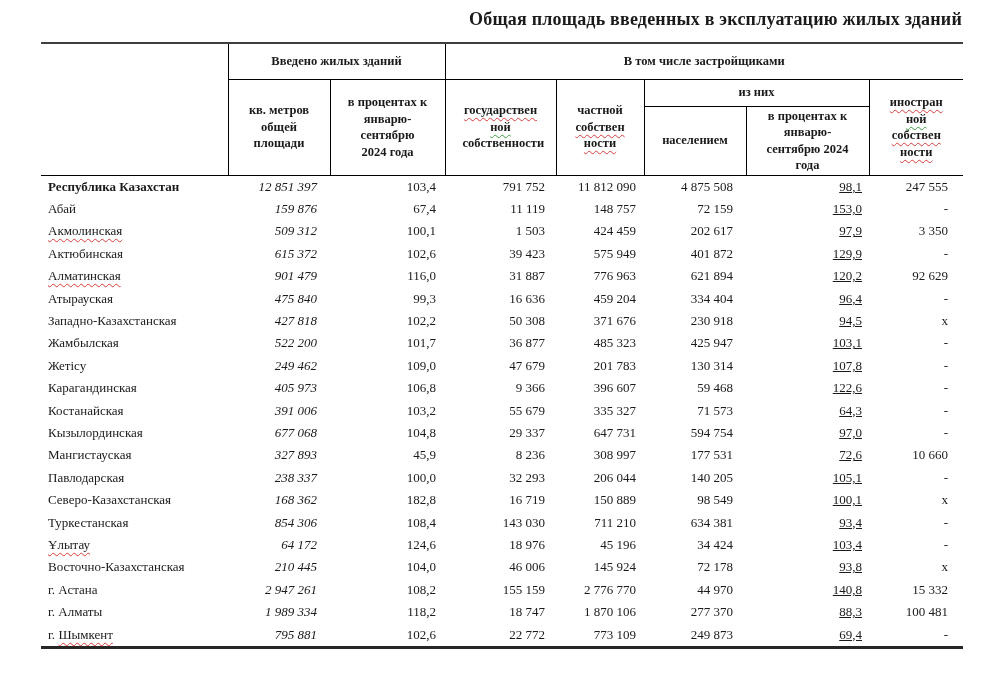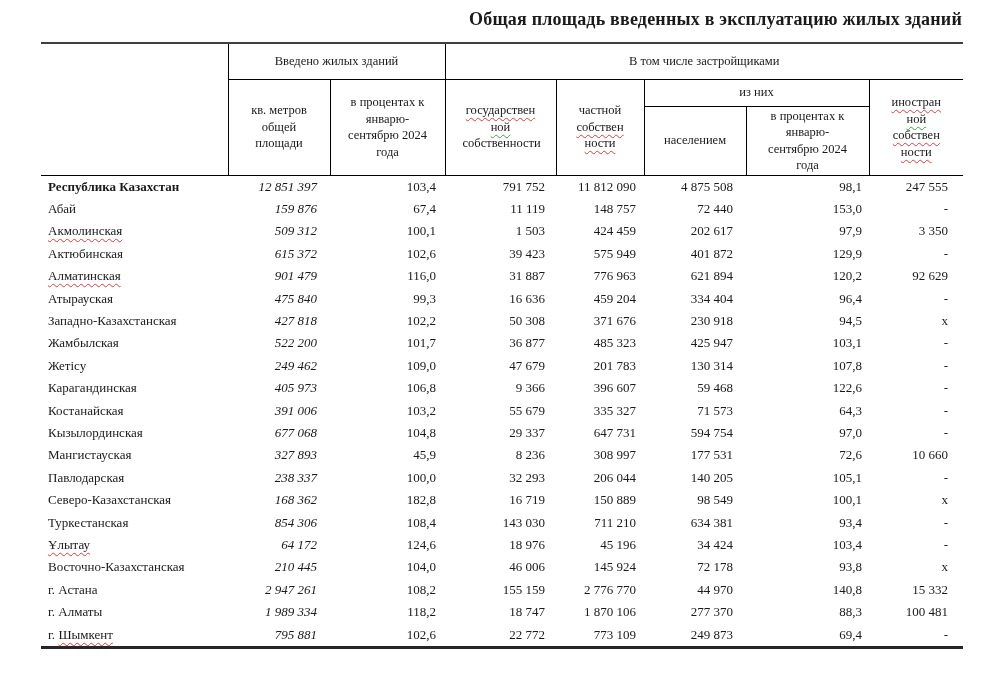--- a/index.html
+++ b/index.html
@@ -13,40 +13,40 @@
     font-size:18px;font-weight:bold;letter-spacing:.2px;
   }
   table.stat{
     border-collapse:collapse;table-layout:fixed;
     margin:12px 0 0 41px;width:922px;
     border-top:2px solid #3f3f3f;
     border-bottom:3px solid #262626;
   }
   thead th{
     border:1px solid #000;border-top:none;
-    font-weight:normal;font-size:12.5px;line-height:1.32;
+    font-weight:bold;font-size:12.5px;line-height:1.32;
     text-align:center;vertical-align:middle;padding:1px 17px;
   }
   thead th.no-left{border-left:none;}
   thead th.no-right{border-right:none;}
   tr.h1{height:36px;}
   tr.h2{height:27px;}
   tr.h3{height:65px;}
   tbody td{
     border:none;font-size:13px;height:22.4px;padding:0;
     vertical-align:middle;white-space:nowrap;
   }
   td.region{text-align:left;padding-left:7px;}
   td.num{text-align:right;}
   td.c1{padding-right:13px;font-style:italic;}
   td.c2{padding-right:9px;}
   td.c3{padding-right:11px;}
   td.c4{padding-right:8px;}
   td.c5{padding-right:13px;}
-  td.c6{padding-right:7px;}
+  td.c6{padding-right:7px;text-decoration:underline;}
   td.c7{padding-right:15px;}
   .bold{font-weight:bold;}
   .wavy-red{
     text-decoration:underline wavy #dd3b3b;
     text-decoration-thickness:1px;text-underline-offset:2.5px;
   }
   .wavy-green{
     text-decoration:underline wavy #3aa23e;
     text-decoration-thickness:1px;text-underline-offset:2.5px;
   }
@@ -109,21 +109,21 @@
         <td class="num c5">4 875 508</td>
         <td class="num c6">98,1</td>
         <td class="num c7">247 555</td>
       </tr>
       <tr>
         <td class="region">Абай</td>
         <td class="num c1">159 876</td>
         <td class="num c2">67,4</td>
         <td class="num c3">11 119</td>
         <td class="num c4">148 757</td>
-        <td class="num c5">72 440</td>
+        <td class="num c5">72 159</td>
         <td class="num c6">153,0</td>
         <td class="num c7">-</td>
       </tr>
       <tr>
         <td class="region"><span class="wavy-red">Акмолинская</span></td>
         <td class="num c1">509 312</td>
         <td class="num c2">100,1</td>
         <td class="num c3">1 503</td>
         <td class="num c4">424 459</td>
         <td class="num c5">202 617</td>

